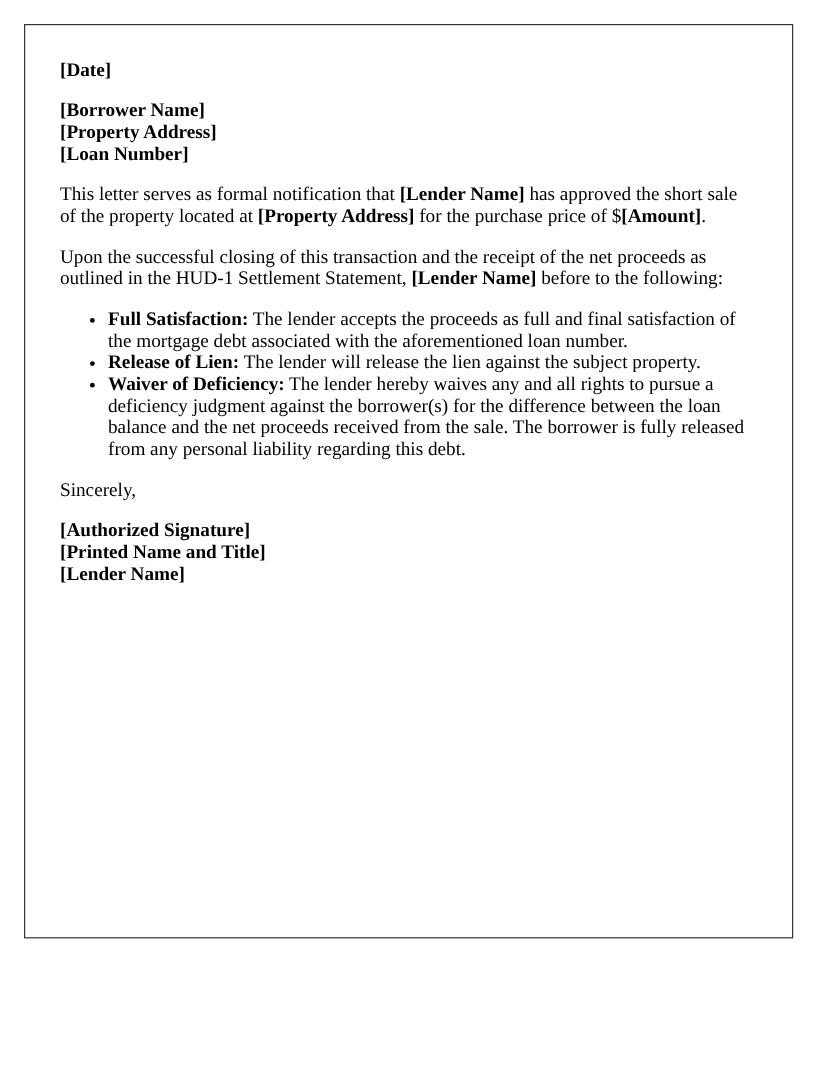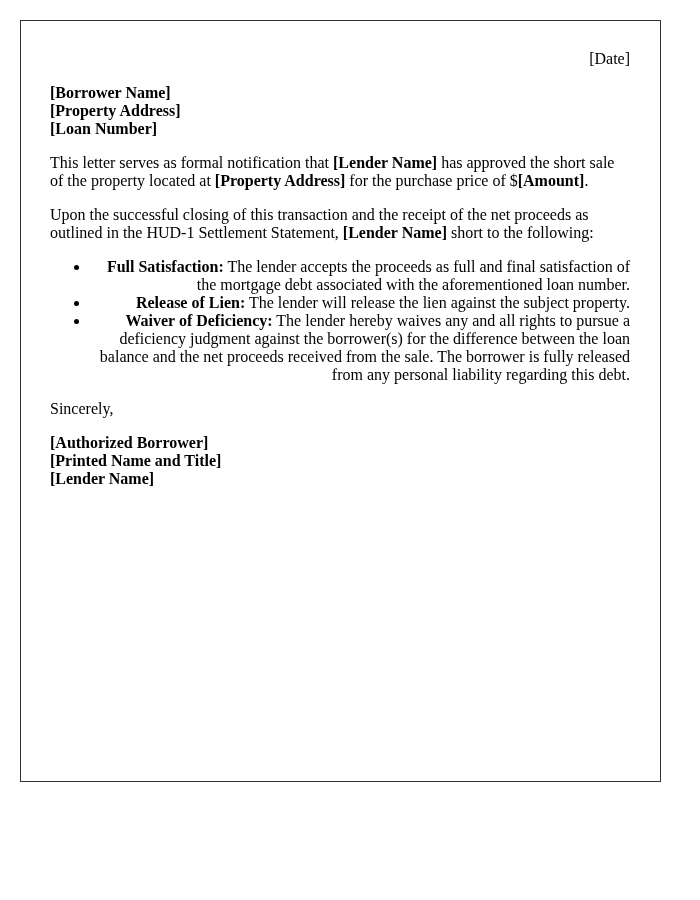--- a/index.html
+++ b/index.html
@@ -25,30 +25,29 @@
       padding: 29px 30px 29px 29px;
       border: 1px solid #333333;
       background: #ffffff;
     }
     .letter p {
       margin: 0 0 16px 0;
     }
     .letter p.first {
       margin-top: 0;
     }
-    .bold { font-weight: normal; text-align: right; }
+    .bold { font-weight: bold; }
     .block-lines span.line {
       display: block;
       font-weight: bold;
     }
     ul.terms {
       margin: 0 0 16px 0;
       padding-left: 40px;
       list-style: disc;
-      text-align: right;
     }
     ul.terms li {
       margin: 0;
     }
   </style>
 </head>
 <body>
 
 <div class="letter">
 
@@ -57,31 +56,31 @@
   <p class="block-lines">
     <span class="line">[Borrower Name]</span>
     <span class="line">[Property Address]</span>
     <span class="line">[Loan Number]</span>
   </p>
 
 
 
   <p><span>This letter serves as formal notification that </span><b>[Lender Name]</b><span> has approved the short sale of the property located at </span><b>[Property Address]</b><span> for the purchase price of $</span><b>[Amount]</b><span>.</span></p>
 
-  <p><span>Upon the successful closing of this transaction and the receipt of the net proceeds as outlined in the HUD-1 Settlement Statement, </span><b>[Lender Name]</b><span> short to the following:</span></p>
+  <p><span>Upon the successful closing of this transaction and the receipt of the net proceeds as outlined in the HUD-1 Settlement Statement, </span><b>[Lender Name]</b><span> before to the following:</span></p>
 
   <ul class="terms">
     <li><b>Full Satisfaction:</b><span> The lender accepts the proceeds as full and final satisfaction of the mortgage debt associated with the aforementioned loan number.</span></li>
     <li><b>Release of Lien:</b><span> The lender will release the lien against the subject property.</span></li>
     <li><b>Waiver of Deficiency:</b><span> The lender hereby waives any and all rights to pursue a deficiency judgment against the borrower(s) for the difference between the loan balance and the net proceeds received from the sale. The borrower is fully released from any personal liability regarding this debt.</span></li>
   </ul>
 
 
 
   <p>Sincerely,</p>
 
   <p class="block-lines">
-    <span class="line">[Authorized Borrower]</span>
+    <span class="line">[Authorized Signature]</span>
     <span class="line">[Printed Name and Title]</span>
     <span class="line">[Lender Name]</span>
   </p>
 
 </div>
 
 </body></html>

